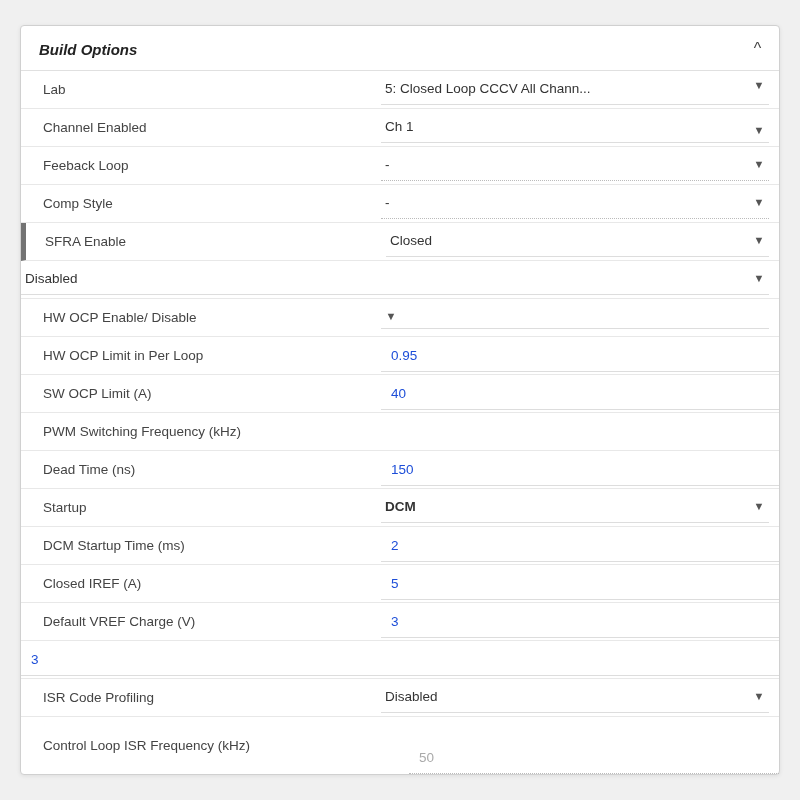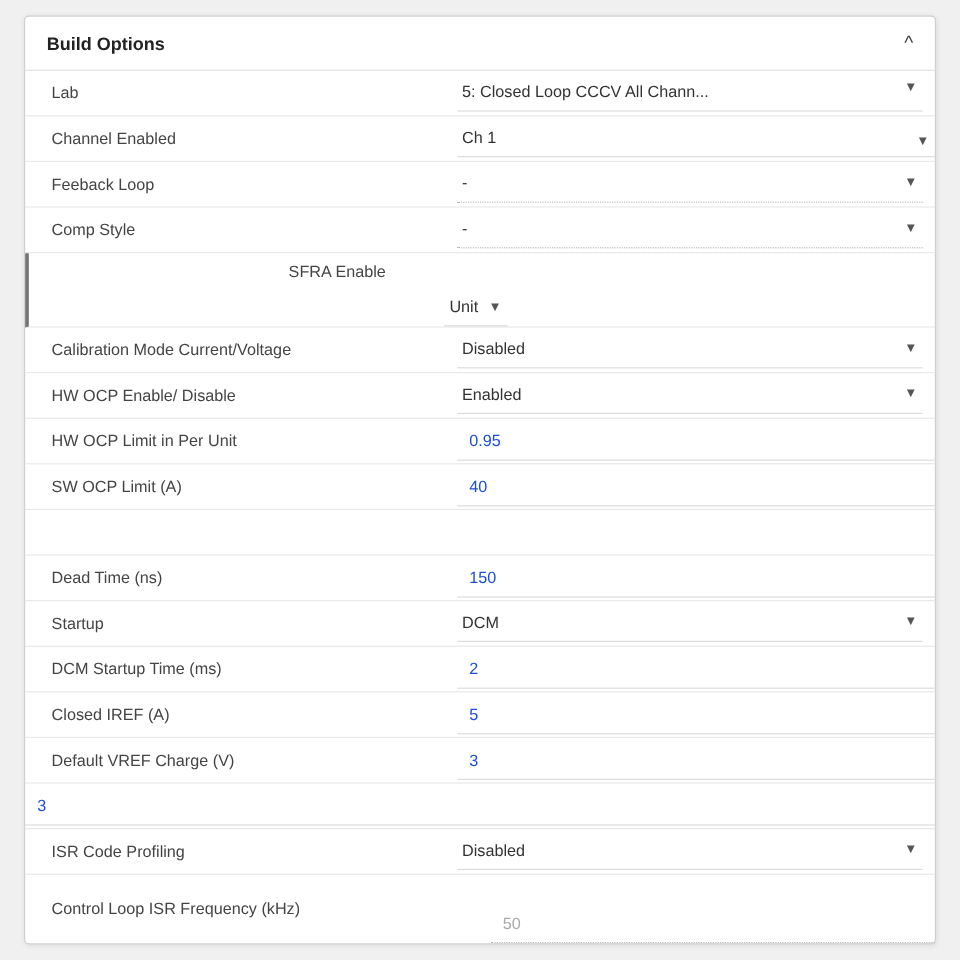--- a/index.html
+++ b/index.html
@@ -27,20 +27,21 @@
       padding: 0;
       box-shadow: 0 1px 4px rgba(0,0,0,0.08);
     }
 
     .panel-header {
       display: flex;
       justify-content: space-between;
       align-items: center;
       padding: 14px 18px 12px 18px;
       border-bottom: 1px solid #e0e0e0;
+      font-style: italic;
     }
 
     .panel-title {
       font-size: 15px;
       font-weight: 700;
       color: #222;
     }
 
     .collapse-icon {
       font-size: 16px;
@@ -67,22 +68,21 @@
 
     .row-label {
       width: 360px;
       padding: 8px 18px 8px 22px;
       font-size: 13.5px;
       color: #444;
       flex-shrink: 0;
     }
 
     .row.highlighted {
-      border-left: 3px solid #737373;
-      flex-direction: column;
+      border-left: 5px solid #737373;
     }
 
     .row.highlighted .row-label {
       padding-left: 19px;
     }
 
     .select-display {
       flex: 1;
       font-size: 13.5px;
       color: #333;
@@ -132,21 +132,21 @@
 
   <div class="row">
         <div class="row-label">Lab</div>
         <div style="flex: 1 1 0%; display: flex; align-items: flex-start; border-bottom: 1px solid rgb(221, 221, 221); margin-right: 10px; padding-bottom: 2px;">
           <div class="select-display" style="padding: 6px 4px;">5: Closed Loop CCCV All Chann...</div>
           <div class="dropdown-arrow">▼</div>
         </div>
       </div>
       <div class="row">
         <div class="row-label">Channel Enabled</div>
-        <div style="flex: 1 1 0%; display: flex; align-items: flex-end; border-bottom: 1px solid rgb(221, 221, 221); padding-bottom: 2px;">
+        <div style="flex: 1 1 0%; display: flex; align-items: flex-end; border-bottom: 1px solid rgb(221, 221, 221); margin-right: 10px; padding-bottom: 2px;">
           <div class="select-display" style="padding: 6px 4px;">Ch 1</div>
           <div class="dropdown-arrow">▼</div>
         </div>
       </div>
       <div class="row">
         <div class="row-label">Feeback Loop</div>
         <div style="flex: 1 1 0%; display: flex; align-items: center; border-bottom: 1px dotted rgb(187, 187, 187); margin-right: 10px; padding-bottom: 2px;">
           <div class="select-display" style="padding: 6px 4px;">-</div>
           <div class="dropdown-arrow">▼</div>
         </div>
@@ -154,55 +154,54 @@
       <div class="row">
         <div class="row-label">Comp Style</div>
         <div style="flex: 1 1 0%; display: flex; align-items: center; border-bottom: 1px dotted rgb(187, 187, 187); margin-right: 10px; padding-bottom: 2px;">
           <div class="select-display" style="padding: 6px 4px;">-</div>
           <div class="dropdown-arrow">▼</div>
         </div>
       </div>
       <div class="row highlighted">
         <div class="row-label">SFRA Enable</div>
         <div style="flex: 1 1 0%; display: flex; align-items: center; border-bottom: 1px solid rgb(221, 221, 221); margin-right: 10px; padding-bottom: 2px;">
-          <div class="select-display" style="padding: 6px 4px;">Unit</div>
-          <div class="dropdown-arrow">▼</div>
-        </div>
-      </div>
-      <div class="row">
-        <div class="row-label">Calibration Mode Current/Voltage</div>
+          <div class="select-display" style="padding: 6px 4px;">Closed</div>
+          <div class="dropdown-arrow">▼</div>
+        </div>
+      </div>
+      <div class="row">
         <div style="flex: 1 1 0%; display: flex; align-items: center; border-bottom: 1px solid rgb(221, 221, 221); margin-right: 10px; padding-bottom: 2px;">
           <div class="select-display" style="padding: 6px 4px;">Disabled</div>
           <div class="dropdown-arrow">▼</div>
         </div>
       </div>
       <div class="row">
         <div class="row-label">HW OCP Enable/ Disable</div>
         <div style="flex: 1 1 0%; display: flex; align-items: center; border-bottom: 1px solid rgb(221, 221, 221); margin-right: 10px; padding-bottom: 2px;">
-          <div class="select-display" style="padding: 6px 4px;">Enabled</div>
-          <div class="dropdown-arrow">▼</div>
-        </div>
-      </div>
-      <div class="row">
-        <div class="row-label">HW OCP Limit in Per Unit</div>
+          <div class="dropdown-arrow">▼</div>
+        </div>
+      </div>
+      <div class="row">
+        <div class="row-label">HW OCP Limit in Per Loop</div>
         <input type="text" class="text-input" value="0.95" style="border-bottom: 1px solid rgb(221, 221, 221);">
       </div>
       <div class="row">
         <div class="row-label">SW OCP Limit (A)</div>
         <input type="text" class="text-input" value="40" style="border-bottom: 1px solid rgb(221, 221, 221);">
       </div>
       <div class="row">
+        <div class="row-label">PWM Switching Frequency (kHz)</div>
       </div>
       <div class="row">
         <div class="row-label">Dead Time (ns)</div>
         <input type="text" class="text-input" value="150" style="border-bottom: 1px solid rgb(221, 221, 221);">
       </div>
       <div class="row">
         <div class="row-label">Startup</div>
-        <div style="flex: 1 1 0%; display: flex; align-items: center; border-bottom: 1px solid rgb(221, 221, 221); margin-right: 10px; padding-bottom: 2px;">
+        <div style="flex: 1 1 0%; display: flex; align-items: center; border-bottom: 1px solid rgb(221, 221, 221); margin-right: 10px; padding-bottom: 2px; font-weight: bold;">
           <div class="select-display" style="padding: 6px 4px;">DCM</div>
           <div class="dropdown-arrow">▼</div>
         </div>
       </div>
       <div class="row">
         <div class="row-label">DCM Startup Time (ms)</div>
         <input type="text" class="text-input" value="2" style="border-bottom: 1px solid rgb(221, 221, 221);">
       </div>
       <div class="row">
         <div class="row-label">Closed IREF (A)</div>

